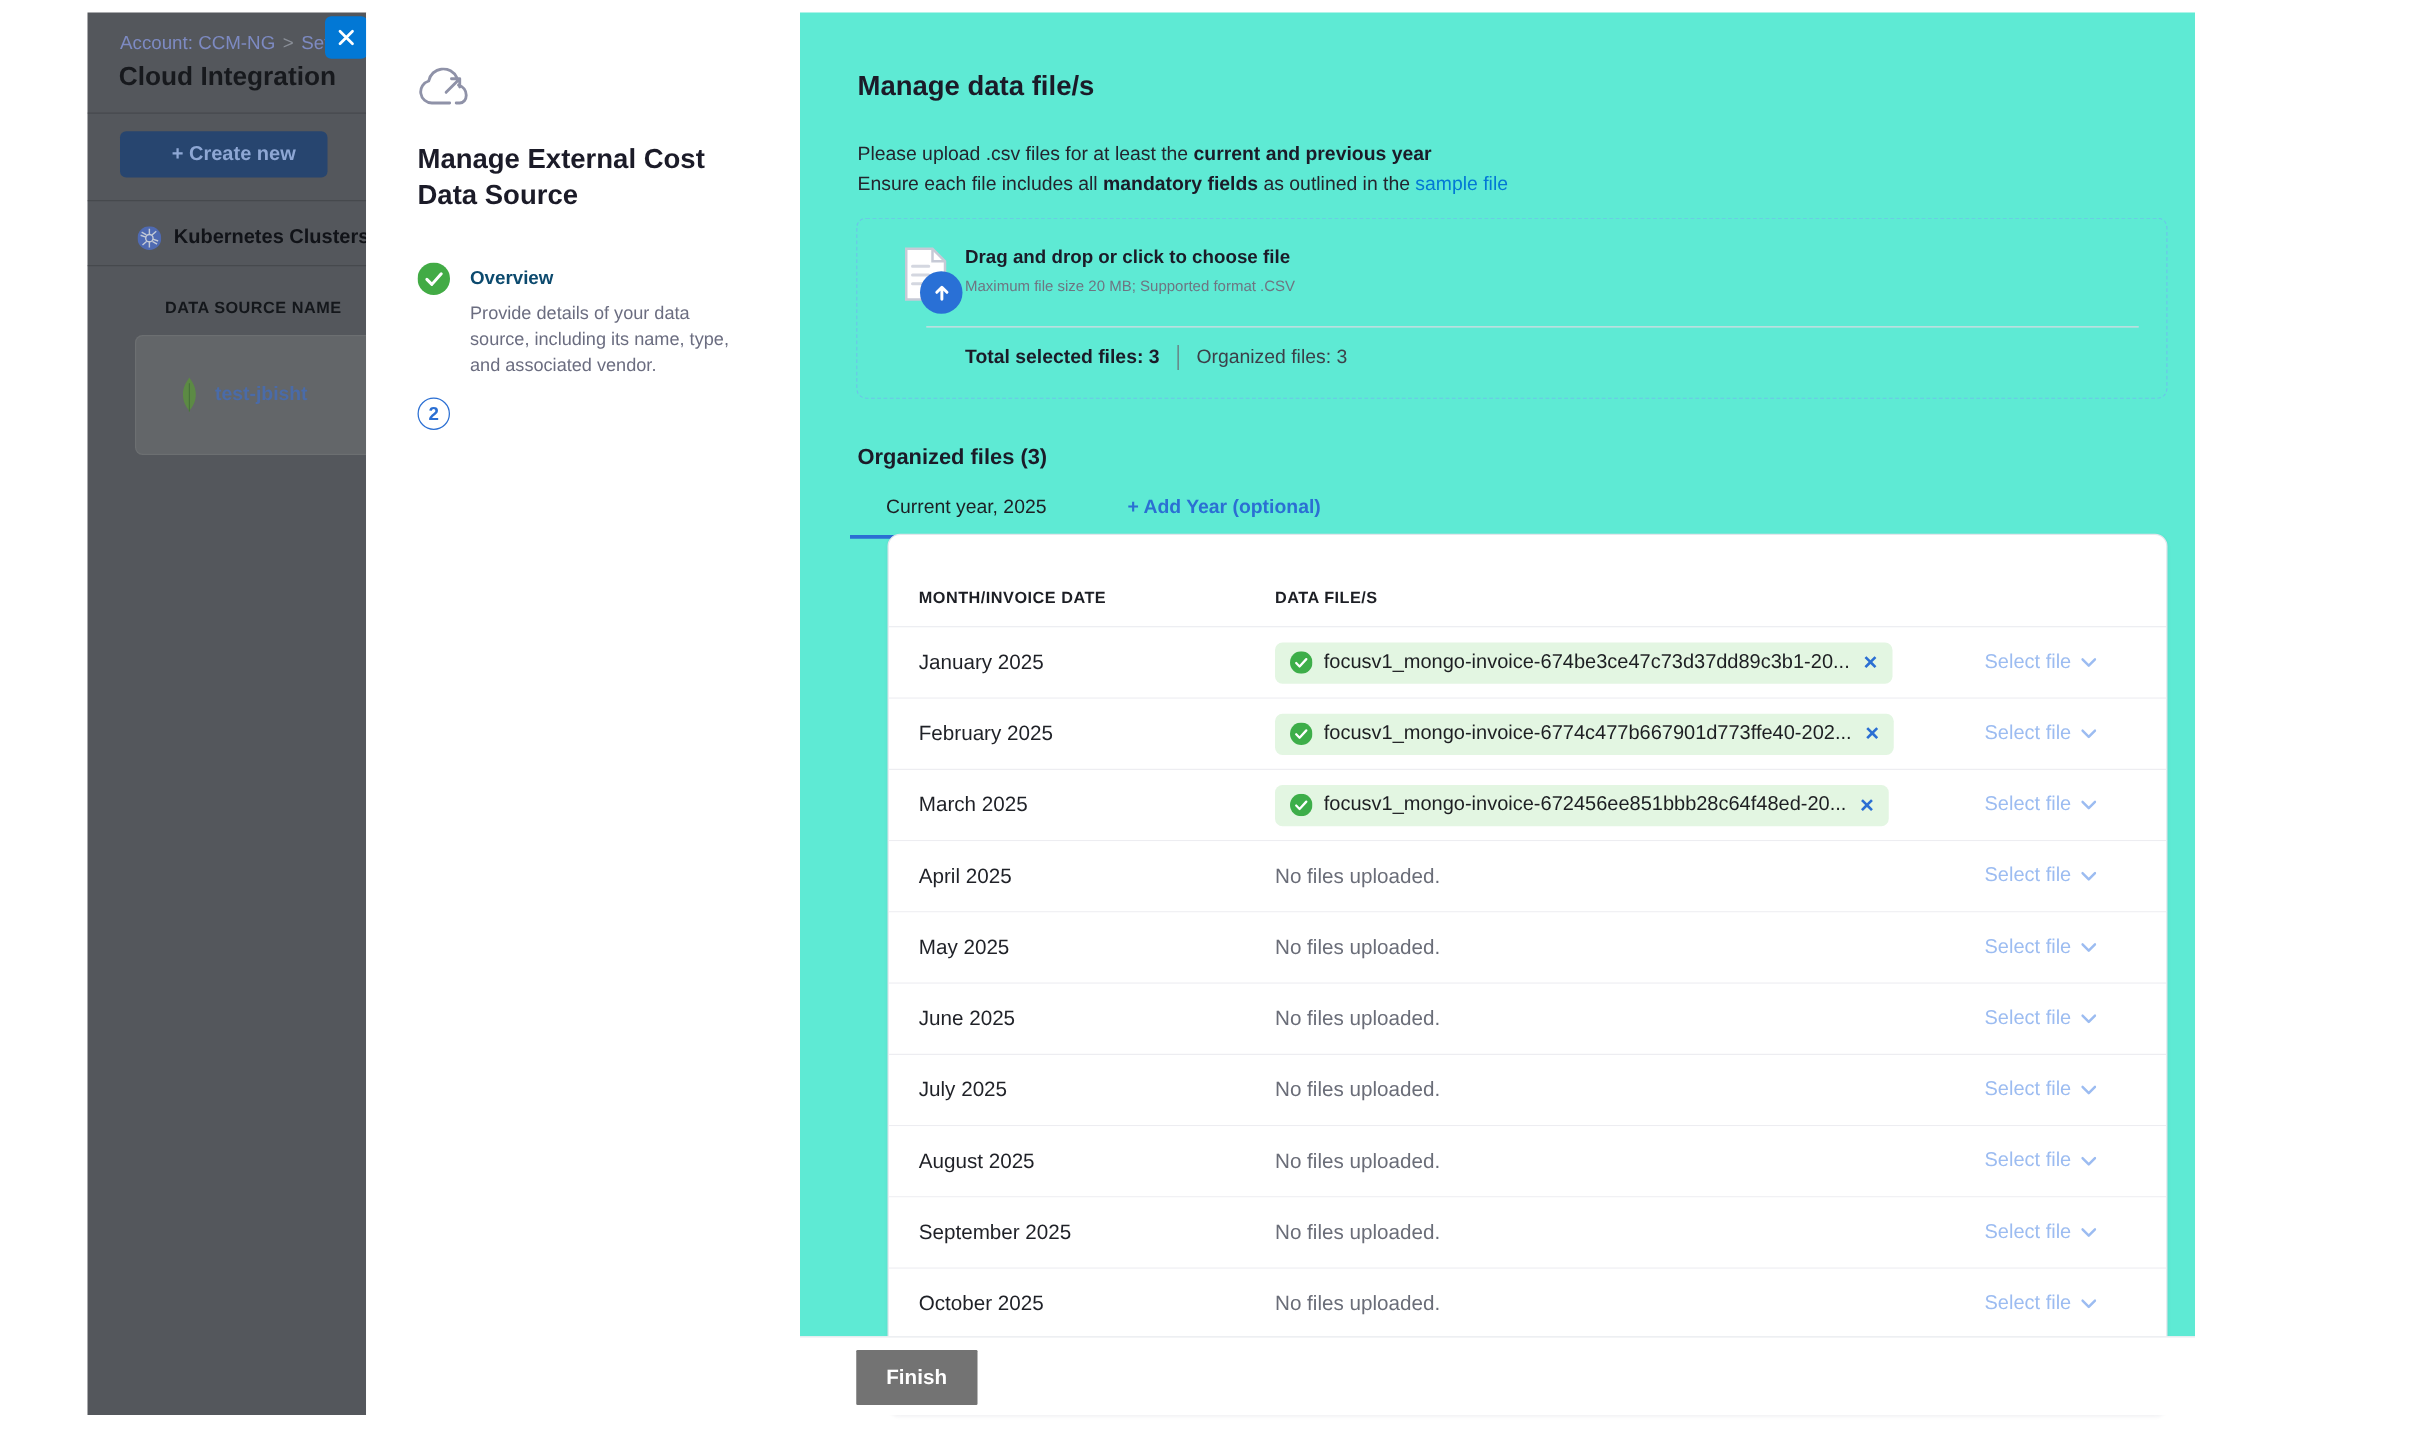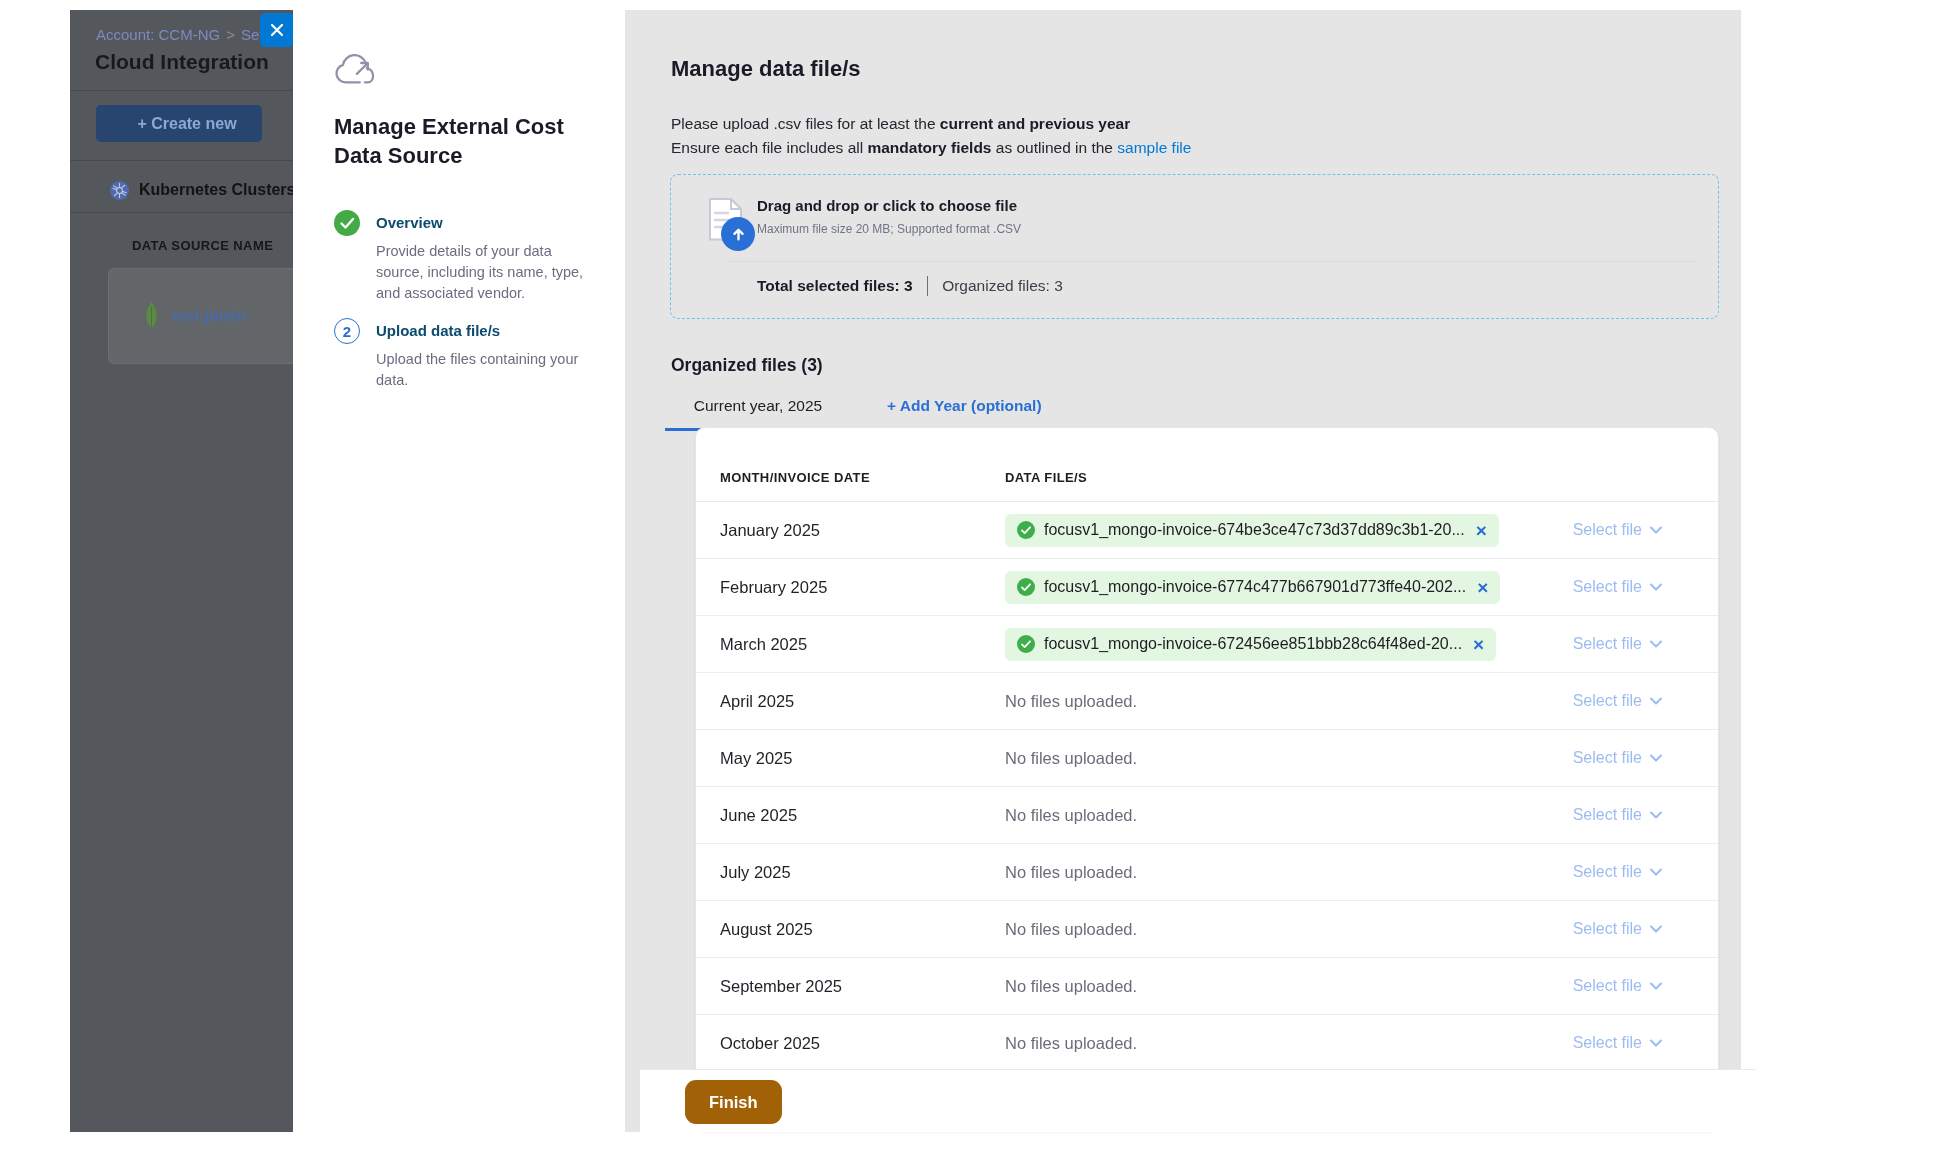--- a/index.html
+++ b/index.html
@@ -67,22 +67,22 @@
   .step-bullet.num {
     border: 1.6px solid #2b6fd3; border-radius: 50%; color: #2b6fd3;
     font-size: 15px; font-weight: bold; display: flex; align-items: center; justify-content: center;
   }
   .step-body { width: 220px; }
   .step-label { font-size: 15px; font-weight: bold; color: #0c4a6e; padding-top: 4px; }
   .step-desc { margin-top: 10px; font-size: 14.5px; color: #6b6d80; line-height: 21px; }
 
   
   .content-panel {
-    position: absolute; left: 332px; top: 0; width: 1116px; height: 100%;
-    background: #e5e5e5;
+    position: absolute; left: 347px; top: 0; width: 1116px; height: 100%;
+    background: #5eead4;
   }
   .content-title { position: absolute; left: 46px; top: 46px; font-size: 22px; font-weight: bold; color: #1b1b28; }
   .intro { position: absolute; left: 46px; top: 102px; font-size: 15.5px; color: #24252e; line-height: 24px; }
   .intro b { font-weight: bold; color: #1b1b28; }
   .intro a { color: #0278d5; text-decoration: none; cursor: pointer; }
 
   .dropzone {
     position: absolute; left: 45px; top: 164px; width: 1049px; height: 145px;
     border: 1px dashed #6cc4e9; border-radius: 8px; cursor: pointer;
   }
@@ -146,22 +146,22 @@
     color: #9cbcf1; font-size: 16px; cursor: pointer; white-space: nowrap;
   }
   .select-ctl svg { display: block; }
 
   .drawer-footer {
     position: absolute; left: 347px; right: 0; bottom: 0; height: 63px;
     background: #ffffff; border-top: 1px solid #e8eaee; z-index: 5;
   }
   .finish-btn {
     position: absolute; left: 45px; top: 10px; height: 44px; padding: 0 24px;
-    background: #a16207; color: #ffffff; font-size: 16.5px; font-weight: bold;
-    border: none; border-radius: 11px; font-family: inherit; cursor: pointer;
+    background: #737373; color: #ffffff; font-size: 16.5px; font-weight: bold;
+    border: none; border-radius: 1px; font-family: inherit; cursor: pointer;
   }
 </style>
 </head>
 <body>
 
 <div class="page">
 
   <div class="backdrop">
     <div class="bd-breadcrumb">
       <span>Account: CCM-NG</span><span class="sep">&gt;</span><span>Set</span>
@@ -212,24 +212,20 @@
           <path d="M7.5 13.5l4 4 7.5-8.5" stroke="#ffffff" stroke-width="2.4" fill="none" stroke-linecap="round" stroke-linejoin="round"></path>
         </svg>
         <div class="step-body">
           <div class="step-label">Overview</div>
           <div class="step-desc">Provide details of your data source, including its name, type, and associated vendor.</div>
         </div>
       </div>
 
       <div class="step step-2">
         <div class="step-bullet num">2</div>
-        <div class="step-body">
-          <div class="step-label">Upload data file/s</div>
-          <div class="step-desc">Upload the files containing your data.</div>
-        </div>
       </div>
     </div>
 
     <div class="content-panel">
       <div class="content-title">Manage data file/s</div>
 
       <div class="intro">
         <div><span>Please upload .csv files for at least the </span><b>current and previous year</b></div>
         <div><span>Ensure each file includes all </span><b>mandatory fields</b><span> as outlined in the </span><a>sample file</a></div>
       </div>

